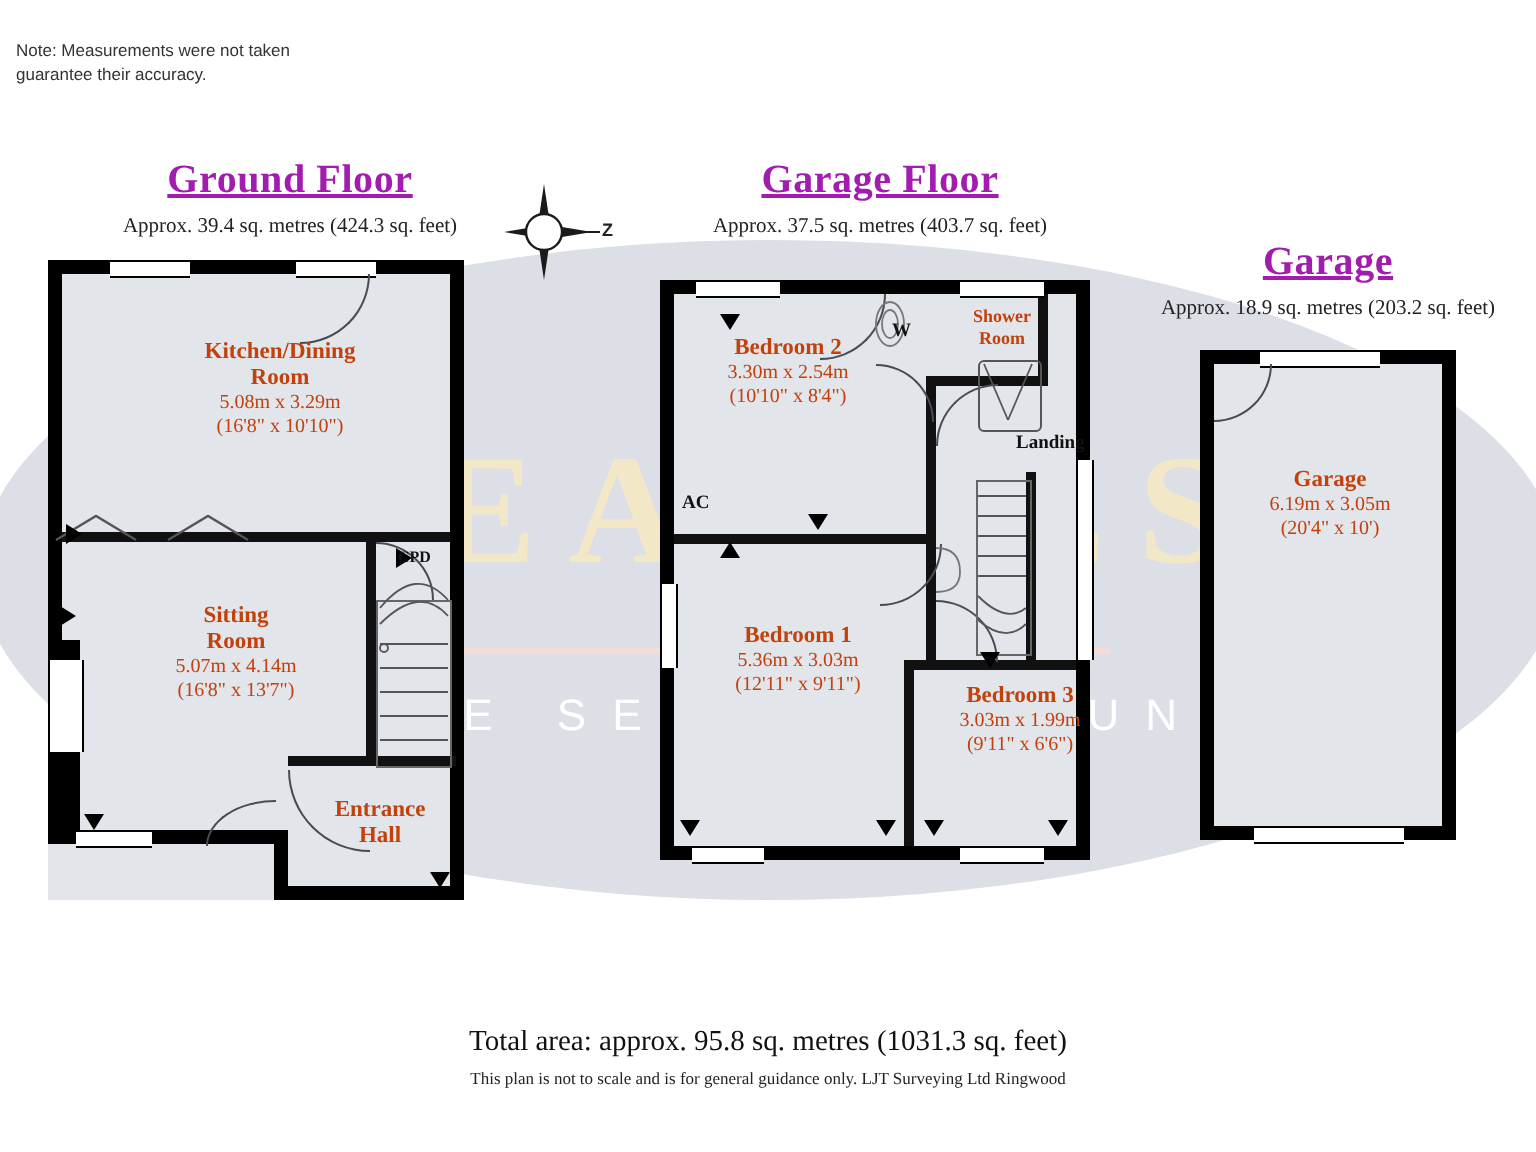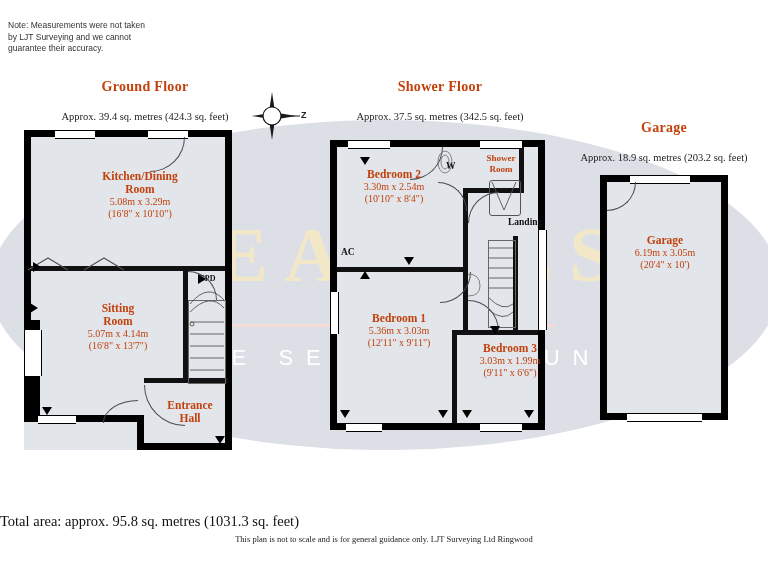--- a/index.html
+++ b/index.html
@@ -29,29 +29,30 @@
   }
   .note div { white-space: nowrap; }
 
   
   .floor-title {
     position: absolute;
     text-align: center;
     font-family: "Liberation Serif", serif;
   }
   .floor-title .ttl {
-    font-size: 14px;
+    font-size: 20px;
     font-weight: bold;
     letter-spacing: 0.3px;
-    color: #c2410c;
+    color: #a21caf;
+    text-decoration: underline;
   }
   .floor-title .sub {
     font-size: 10.5px;
     color: #222;
-    margin-top: 16px;
+    margin-top: 6px;
   }
 
   
   .ellipse {
     position: absolute;
     left: -10px;
     top: 120px;
     width: 790px;
     height: 330px;
     background: #dcdfe6;
@@ -150,21 +151,21 @@
   .stair-box { position: absolute; border: 1px solid #666; background: transparent; z-index: 7; }
 
   
   .compass { position: absolute; z-index: 9; }
   .compass .lbl { position: absolute; font-family: "Liberation Sans", sans-serif; font-size: 9px; font-weight: bold; color: #222; }
 
   
   .footer-main {
     position: absolute;
     left: 0; top: 513px; width: 768px;
-    text-align: left;
+    text-align: center;
     font-family: "Liberation Serif", serif;
     font-size: 14.5px;
     color: #111;
     z-index: 10;
   }
   .footer-sub {
     position: absolute;
     left: 0; top: 534px; width: 768px;
     text-align: center;
     font-family: "Liberation Serif", serif;
@@ -187,38 +188,37 @@
   }
   .shower { position:absolute; border:1px solid #555; border-radius:3px; z-index:7; background: transparent; }
 </style>
 </head>
 <body>
 
 <div id="page">
 
   <div class="note">
     <div>Note: Measurements were not taken</div>
-    <div>by LJT Surveying and we cannot</div>
     <div>guarantee their accuracy.</div>
   </div>
 
   <div class="ellipse"></div>
 
   <div class="wm-main">HEARNES</div>
   <div class="wm-line"></div>
   <div class="wm-sub">WHERE SERVICE COUNTS</div>
 
   <div class="floor-title" style="left:25px; top:79px; width:240px;">
     <div class="ttl">Ground Floor</div>
     <div class="sub">Approx. 39.4 sq. metres (424.3 sq. feet)</div>
   </div>
 
   <div class="floor-title" style="left:325px; top:79px; width:230px;">
-    <div class="ttl">Shower Floor</div>
-    <div class="sub">Approx. 37.5 sq. metres (342.5 sq. feet)</div>
+    <div class="ttl">Garage Floor</div>
+    <div class="sub">Approx. 37.5 sq. metres (403.7 sq. feet)</div>
   </div>
 
   <div class="floor-title" style="left:560px; top:120px; width:208px;">
     <div class="ttl">Garage</div>
     <div class="sub">Approx. 18.9 sq. metres (203.2 sq. feet)</div>
   </div>
 
   <div class="compass" style="left:248px; top:88px; width:66px; height:56px;">
     <svg width="66" height="56" viewBox="0 0 66 56">
       <polygon points="24,4 27,24 24,30 21,24" fill="#1a1a1a"></polygon>

